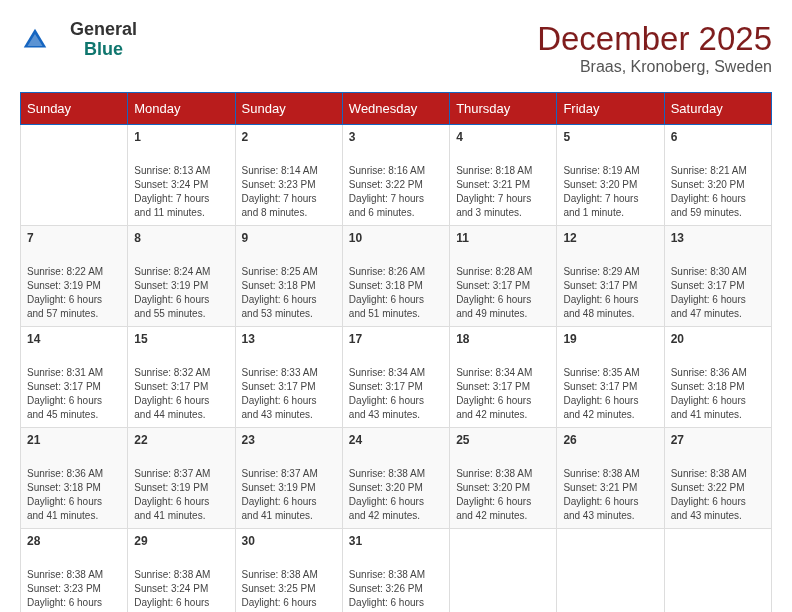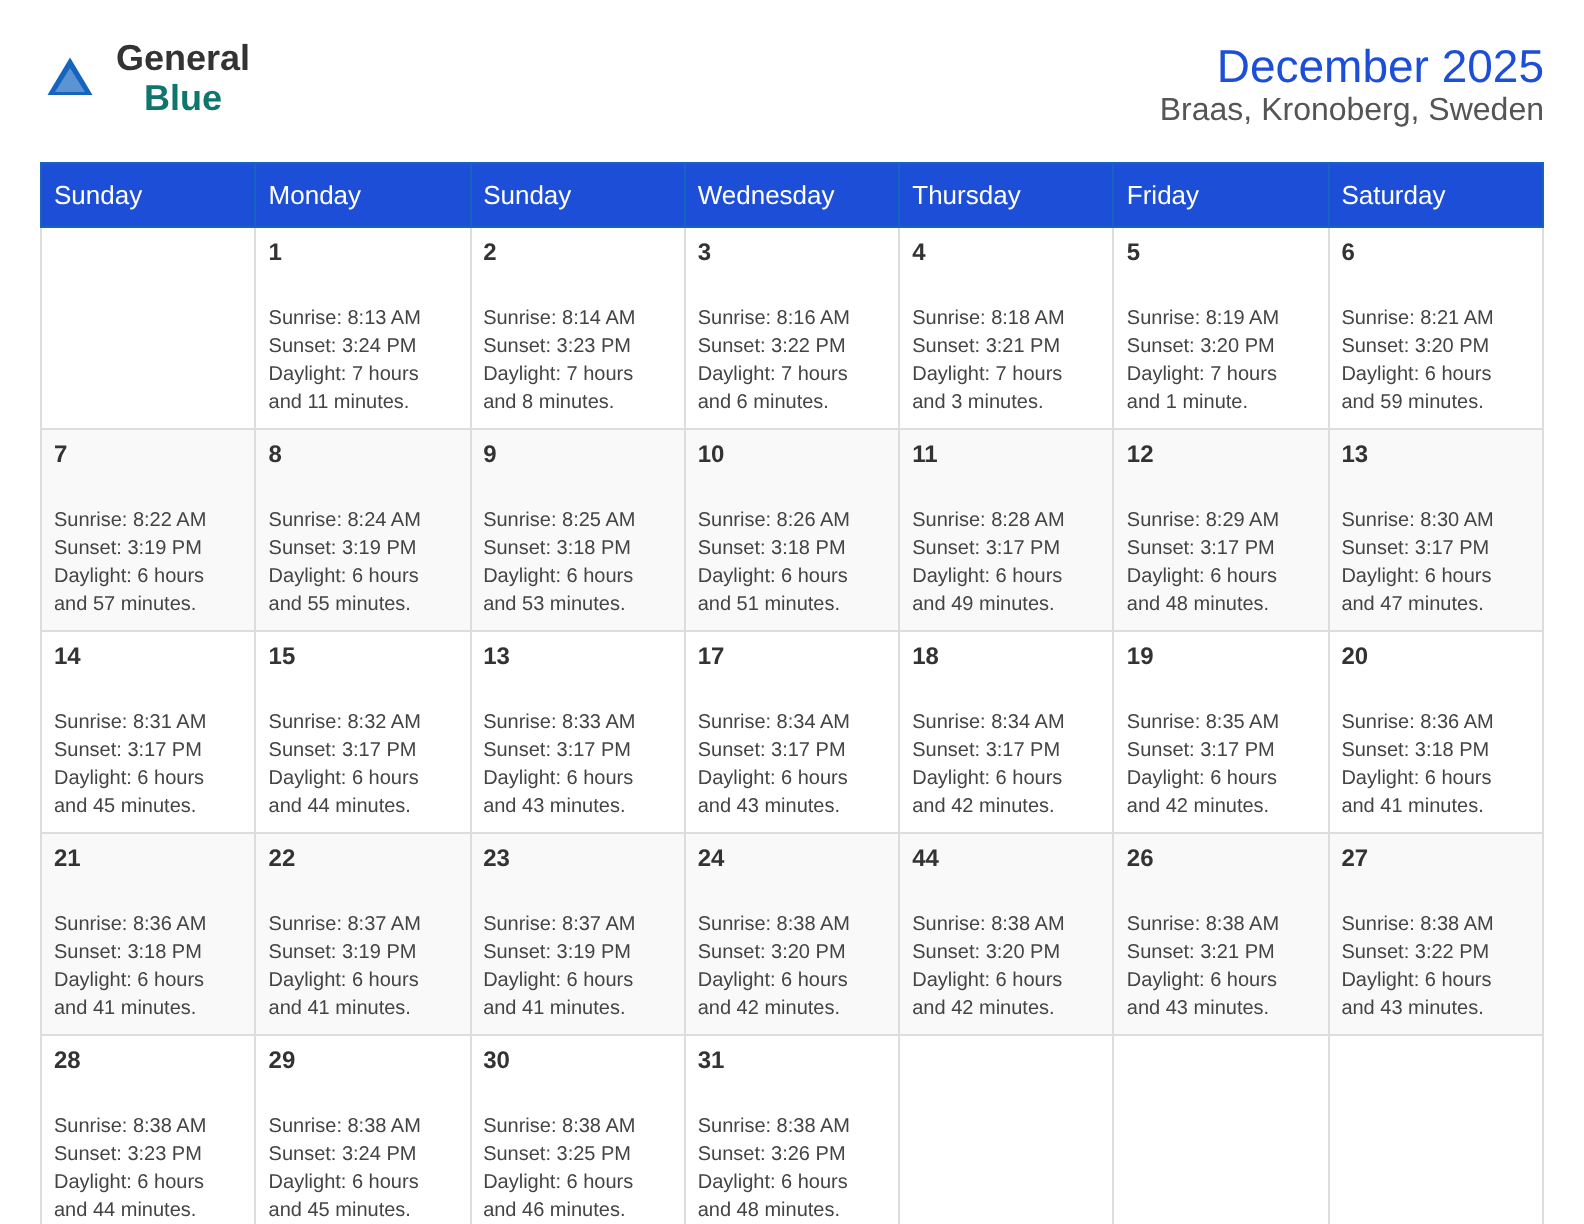--- a/index.html
+++ b/index.html
@@ -12,21 +12,21 @@
     }
     .header {
       display: flex;
       justify-content: space-between;
       align-items: flex-start;
       margin-bottom: 16px;
     }
     .logo {
       display: flex;
       align-items: center;
-      gap: 8px;
+      gap: 20px;
     }
     .logo-text {
       display: flex;
       flex-direction: column;
       line-height: 1.1;
     }
     .logo-general {
       font-size: 18px;
       font-weight: bold;
       color: #333;
@@ -38,35 +38,35 @@
       text-align: center;
     }
     .logo-icon {
       width: 30px;
       height: 30px;
     }
     .title-block {
       text-align: right;
     }
     .month-title {
-      font-size: 23px;
+      font-size: 33px;
       font-weight: normal;
-      color: #1d4ed8;
+      color: #7f1d1d;
     }
     .location-title {
       font-size: 16px;
       color: #555;
     }
     .calendar {
       width: 100%;
       border-collapse: collapse;
       border: 1px solid #ccc;
     }
     .calendar th {
-      background: #1d4ed8;
+      background: #b91c1c;
       color: #fff;
       padding: 8px 6px;
       font-size: 13px;
       text-align: left;
       font-weight: normal;
       border: 1px solid #1565C0;
     }
     .calendar td {
       vertical-align: top;
       padding: 5px 6px;
@@ -227,21 +227,21 @@
         </td>
         <td>
           <span class="day-number">23</span>
           <div class="day-info">Sunrise: 8:37 AM<br>Sunset: 3:19 PM<br>Daylight: 6 hours<br>and 41 minutes.</div>
         </td>
         <td>
           <span class="day-number">24</span>
           <div class="day-info">Sunrise: 8:38 AM<br>Sunset: 3:20 PM<br>Daylight: 6 hours<br>and 42 minutes.</div>
         </td>
         <td>
-          <span class="day-number">44</span>
+          <span class="day-number">25</span>
           <div class="day-info">Sunrise: 8:38 AM<br>Sunset: 3:20 PM<br>Daylight: 6 hours<br>and 42 minutes.</div>
         </td>
         <td>
           <span class="day-number">26</span>
           <div class="day-info">Sunrise: 8:38 AM<br>Sunset: 3:21 PM<br>Daylight: 6 hours<br>and 43 minutes.</div>
         </td>
         <td>
           <span class="day-number">27</span>
           <div class="day-info">Sunrise: 8:38 AM<br>Sunset: 3:22 PM<br>Daylight: 6 hours<br>and 43 minutes.</div>
         </td>

